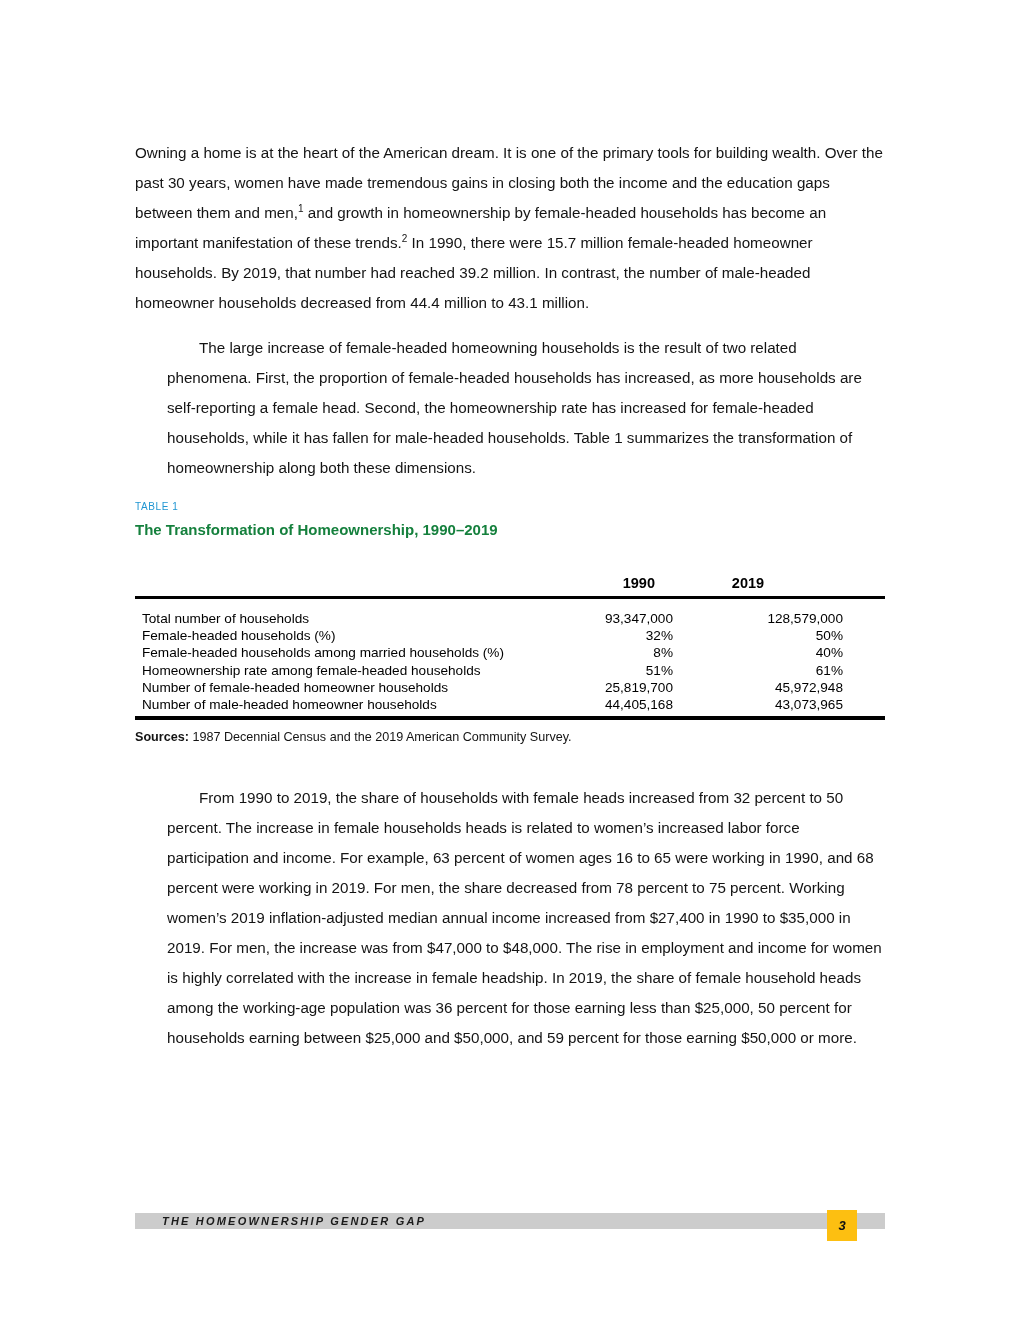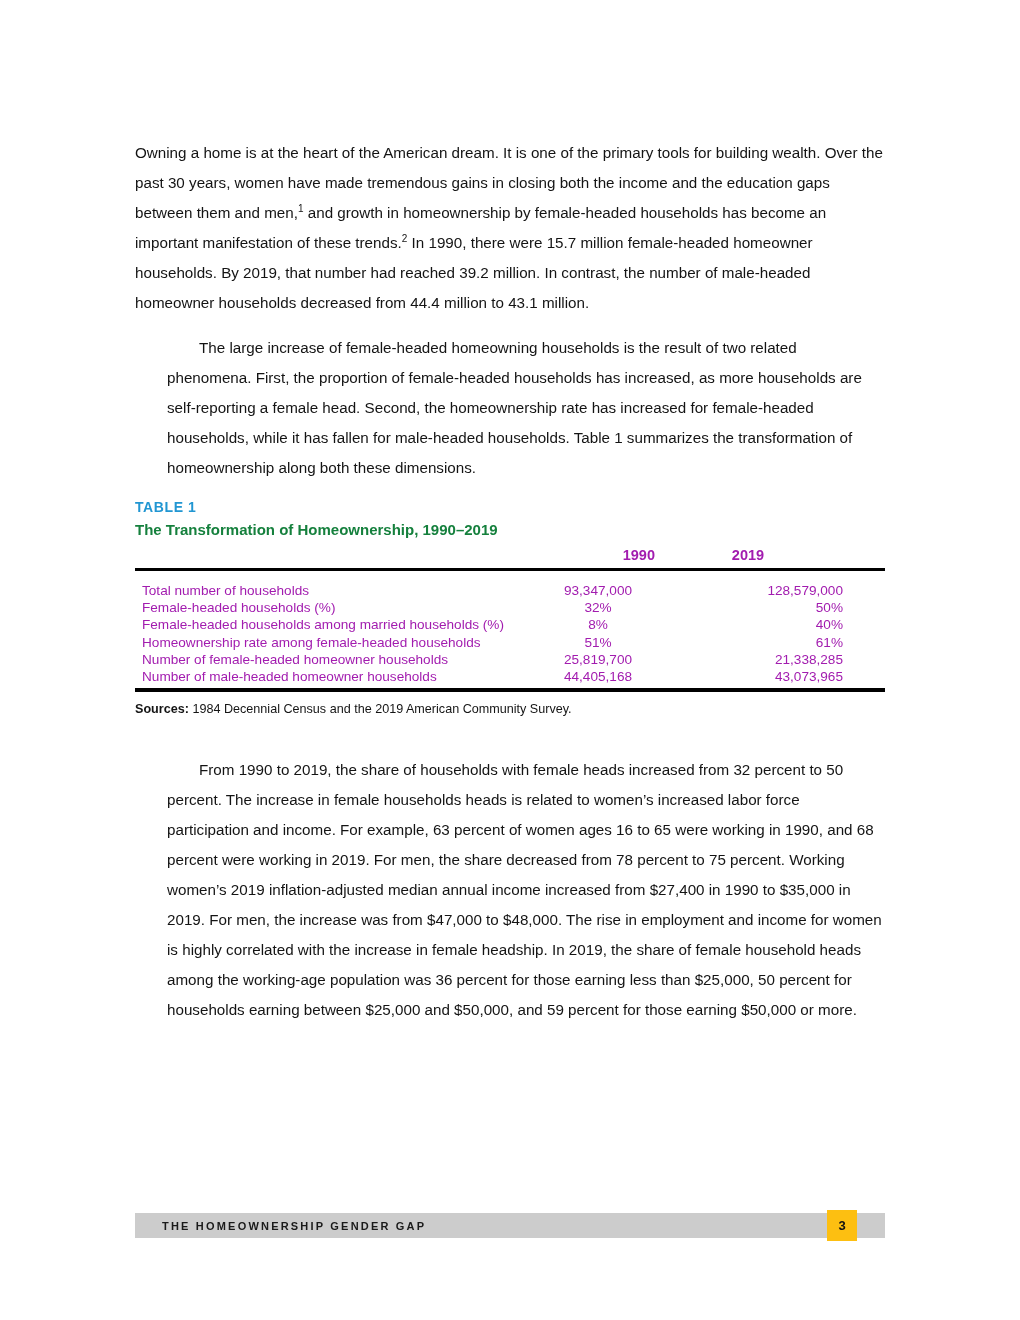--- a/index.html
+++ b/index.html
@@ -28,64 +28,64 @@
   p.body-para{
     font-size:15.2px;line-height:30px;color:var(--text);
     margin-bottom:15px;
   }
   p.body-para.indent{text-indent:32px;margin-left:32px;}
   p.body-para sup{font-size:10px;line-height:0;vertical-align:super;}
   .para-gap{margin-bottom:23px;}
 
   .table-label{
     color:var(--accent-blue);
-    font-size:14px;line-height:18px;letter-spacing:0.6px;
-    font-weight:700;
+    font-size:10px;line-height:18px;letter-spacing:0.6px;
+    font-weight:400;
   }
   .table-title{
     font-size:15px;line-height:19px;font-weight:bold;color:#15803d;
     margin-top:4px;
   }
   table.datatable{
     width:750px;border-collapse:collapse;table-layout:fixed;
-    margin-top:8px;
+    margin-top:36px;
     border-bottom:4px solid var(--rule);
-    font-size:13.6px;color:#a21caf;
+    font-size:13.6px;color:#000000;
   }
   table.datatable col.c-label{width:388px;}
   table.datatable col.c-1990{width:150px;}
   table.datatable col.c-2019{width:212px;}
   table.datatable thead th{
     font-weight:bold;font-size:14.5px;
     padding:0 0 5px 0;
     border-bottom:3px solid var(--rule);
   }
   table.datatable thead th.h-label{text-align:left;}
   table.datatable thead th.h-1990{text-align:right;padding-right:18px;}
   table.datatable thead th.h-2019{text-align:center;padding-right:62px;}
   table.datatable tbody td{
     padding:1px 0;line-height:15.2px;vertical-align:middle;
   }
   table.datatable tbody tr:first-child td{padding-top:12px;}
   table.datatable tbody tr:last-child td{padding-bottom:4px;}
   td.cell-label{padding-left:7px !important;text-align:left;}
-  td.cell-1990{text-align:center;}
+  td.cell-1990{text-align:right;}
   td.cell-2019{text-align:right;padding-right:42px !important;}
 
   .sources{
     margin-top:9px;font-size:12.6px;line-height:17px;color:#141414;
   }
   .sources b{font-weight:bold;text-align:center;}
 
   .para-after-table{margin-top:37px;}
 
   .footer-bar{
-    position:absolute;left:135px;top:1213px;width:750px;height:25px;
+    position:absolute;left:135px;top:1213px;width:750px;height:16px;
     background:var(--footer-bar);
-    display:flex;align-items:center;
+    display:flex;align-items:center;font-style:italic;
   }
   .footer-title{
     margin-left:27px;
     font-size:11px;font-weight:bold;letter-spacing:2.2px;color:#1a1a1a;
   }
   .page-badge{
     position:absolute;right:28px;top:-3px;width:30px;height:31px;
     background:var(--page-badge-yellow);
     display:flex;align-items:center;justify-content:center;
     font-size:13px;font-weight:bold;color:#111;
@@ -134,31 +134,31 @@
         <td class="cell-2019">40%</td>
       </tr>
       <tr>
         <td class="cell-label">Homeownership rate among female-headed households</td>
         <td class="cell-1990">51%</td>
         <td class="cell-2019">61%</td>
       </tr>
       <tr>
         <td class="cell-label">Number of female-headed homeowner households</td>
         <td class="cell-1990">25,819,700</td>
-        <td class="cell-2019">21,338,285</td>
+        <td class="cell-2019">45,972,948</td>
       </tr>
       <tr>
         <td class="cell-label">Number of male-headed homeowner households</td>
         <td class="cell-1990">44,405,168</td>
         <td class="cell-2019">43,073,965</td>
       </tr>
     </tbody>
   </table>
 
-  <div class="sources"><b>Sources:</b><span> 1984 Decennial Census and the 2019 American Community Survey.</span></div>
+  <div class="sources"><b>Sources:</b><span> 1987 Decennial Census and the 2019 American Community Survey.</span></div>
 
   <p class="body-para indent para-after-table">From 1990 to 2019, the share of households with female heads increased from 32 percent to 50 percent. The increase in female households heads is related to women’s increased labor force participation and income. For example, 63 percent of women ages 16 to 65 were working in 1990, and 68 percent were working in 2019. For men, the share decreased from 78 percent to 75 percent. Working women’s 2019 inflation-adjusted median annual income increased from $27,400 in 1990 to $35,000 in 2019. For men, the increase was from $47,000 to $48,000. The rise in employment and income for women is highly correlated with the increase in female headship. In 2019, the share of female household heads among the working-age population was 36 percent for those earning less than $25,000, 50 percent for households earning between $25,000 and $50,000, and 59 percent for those earning $50,000 or more.</p>
 
 </div>
 
 <div class="footer-bar">
   <span class="footer-title">THE HOMEOWNERSHIP GENDER GAP</span>
   <span class="page-badge">3</span>
 </div>
 

